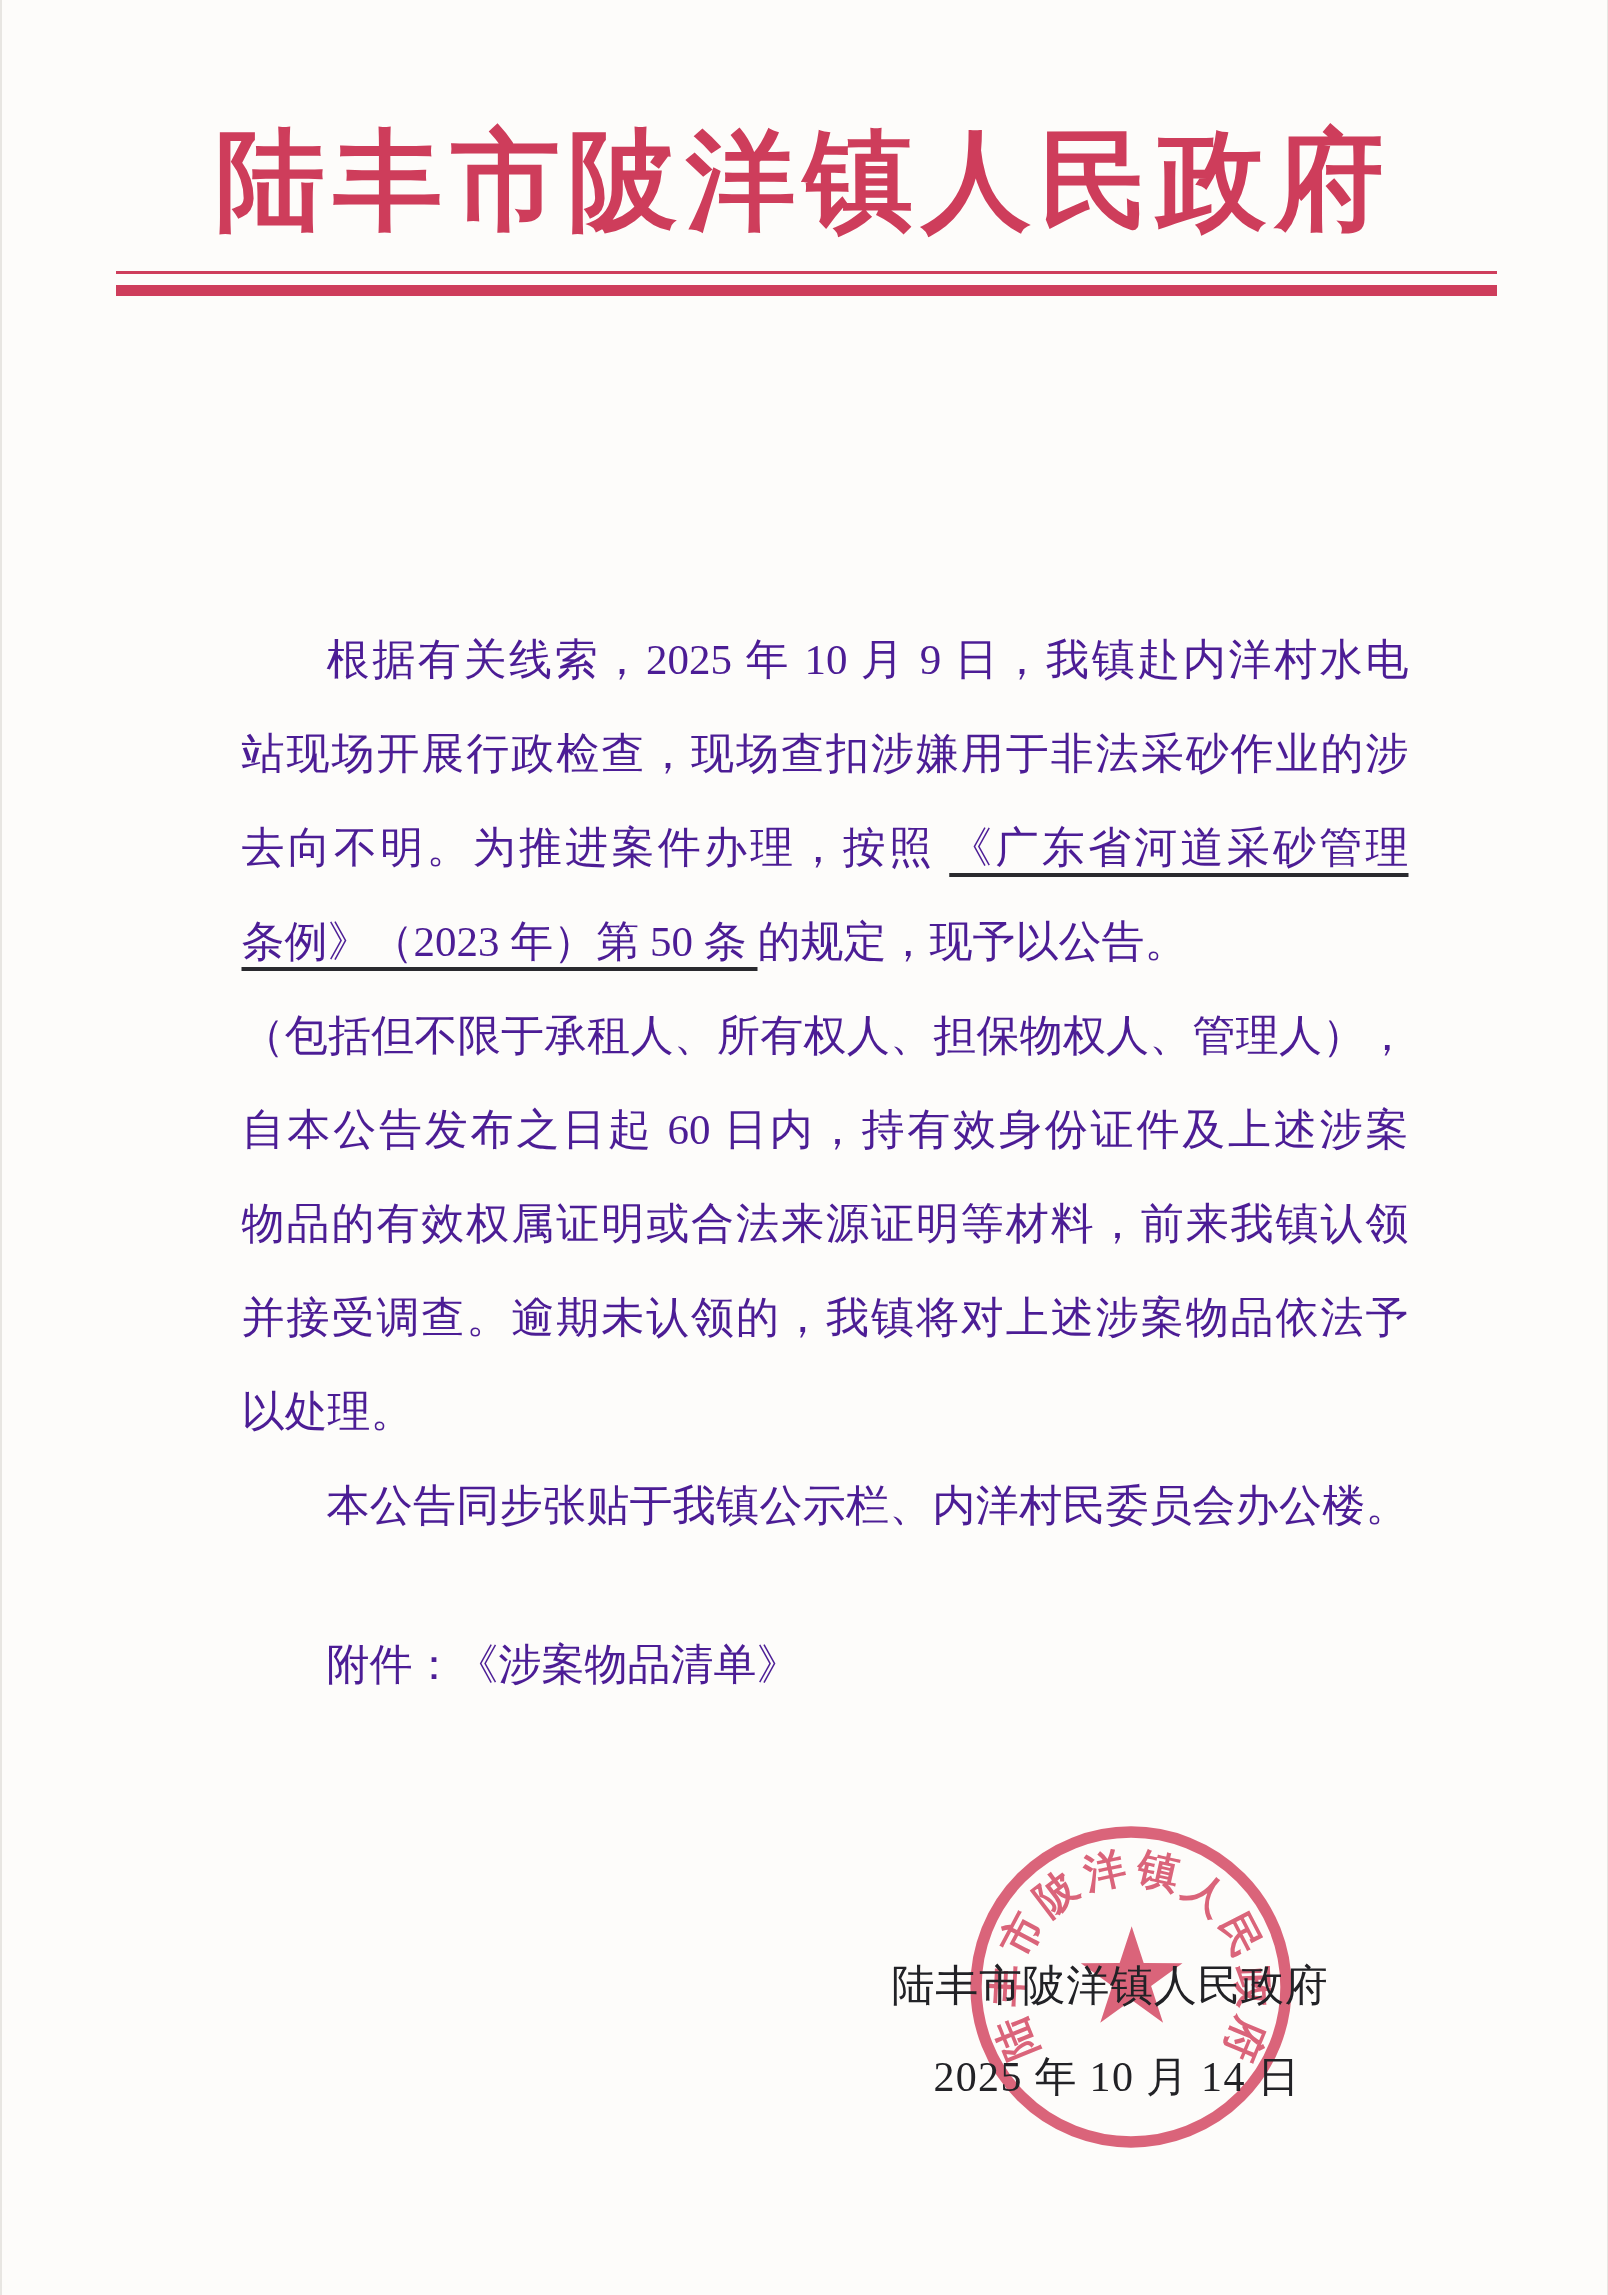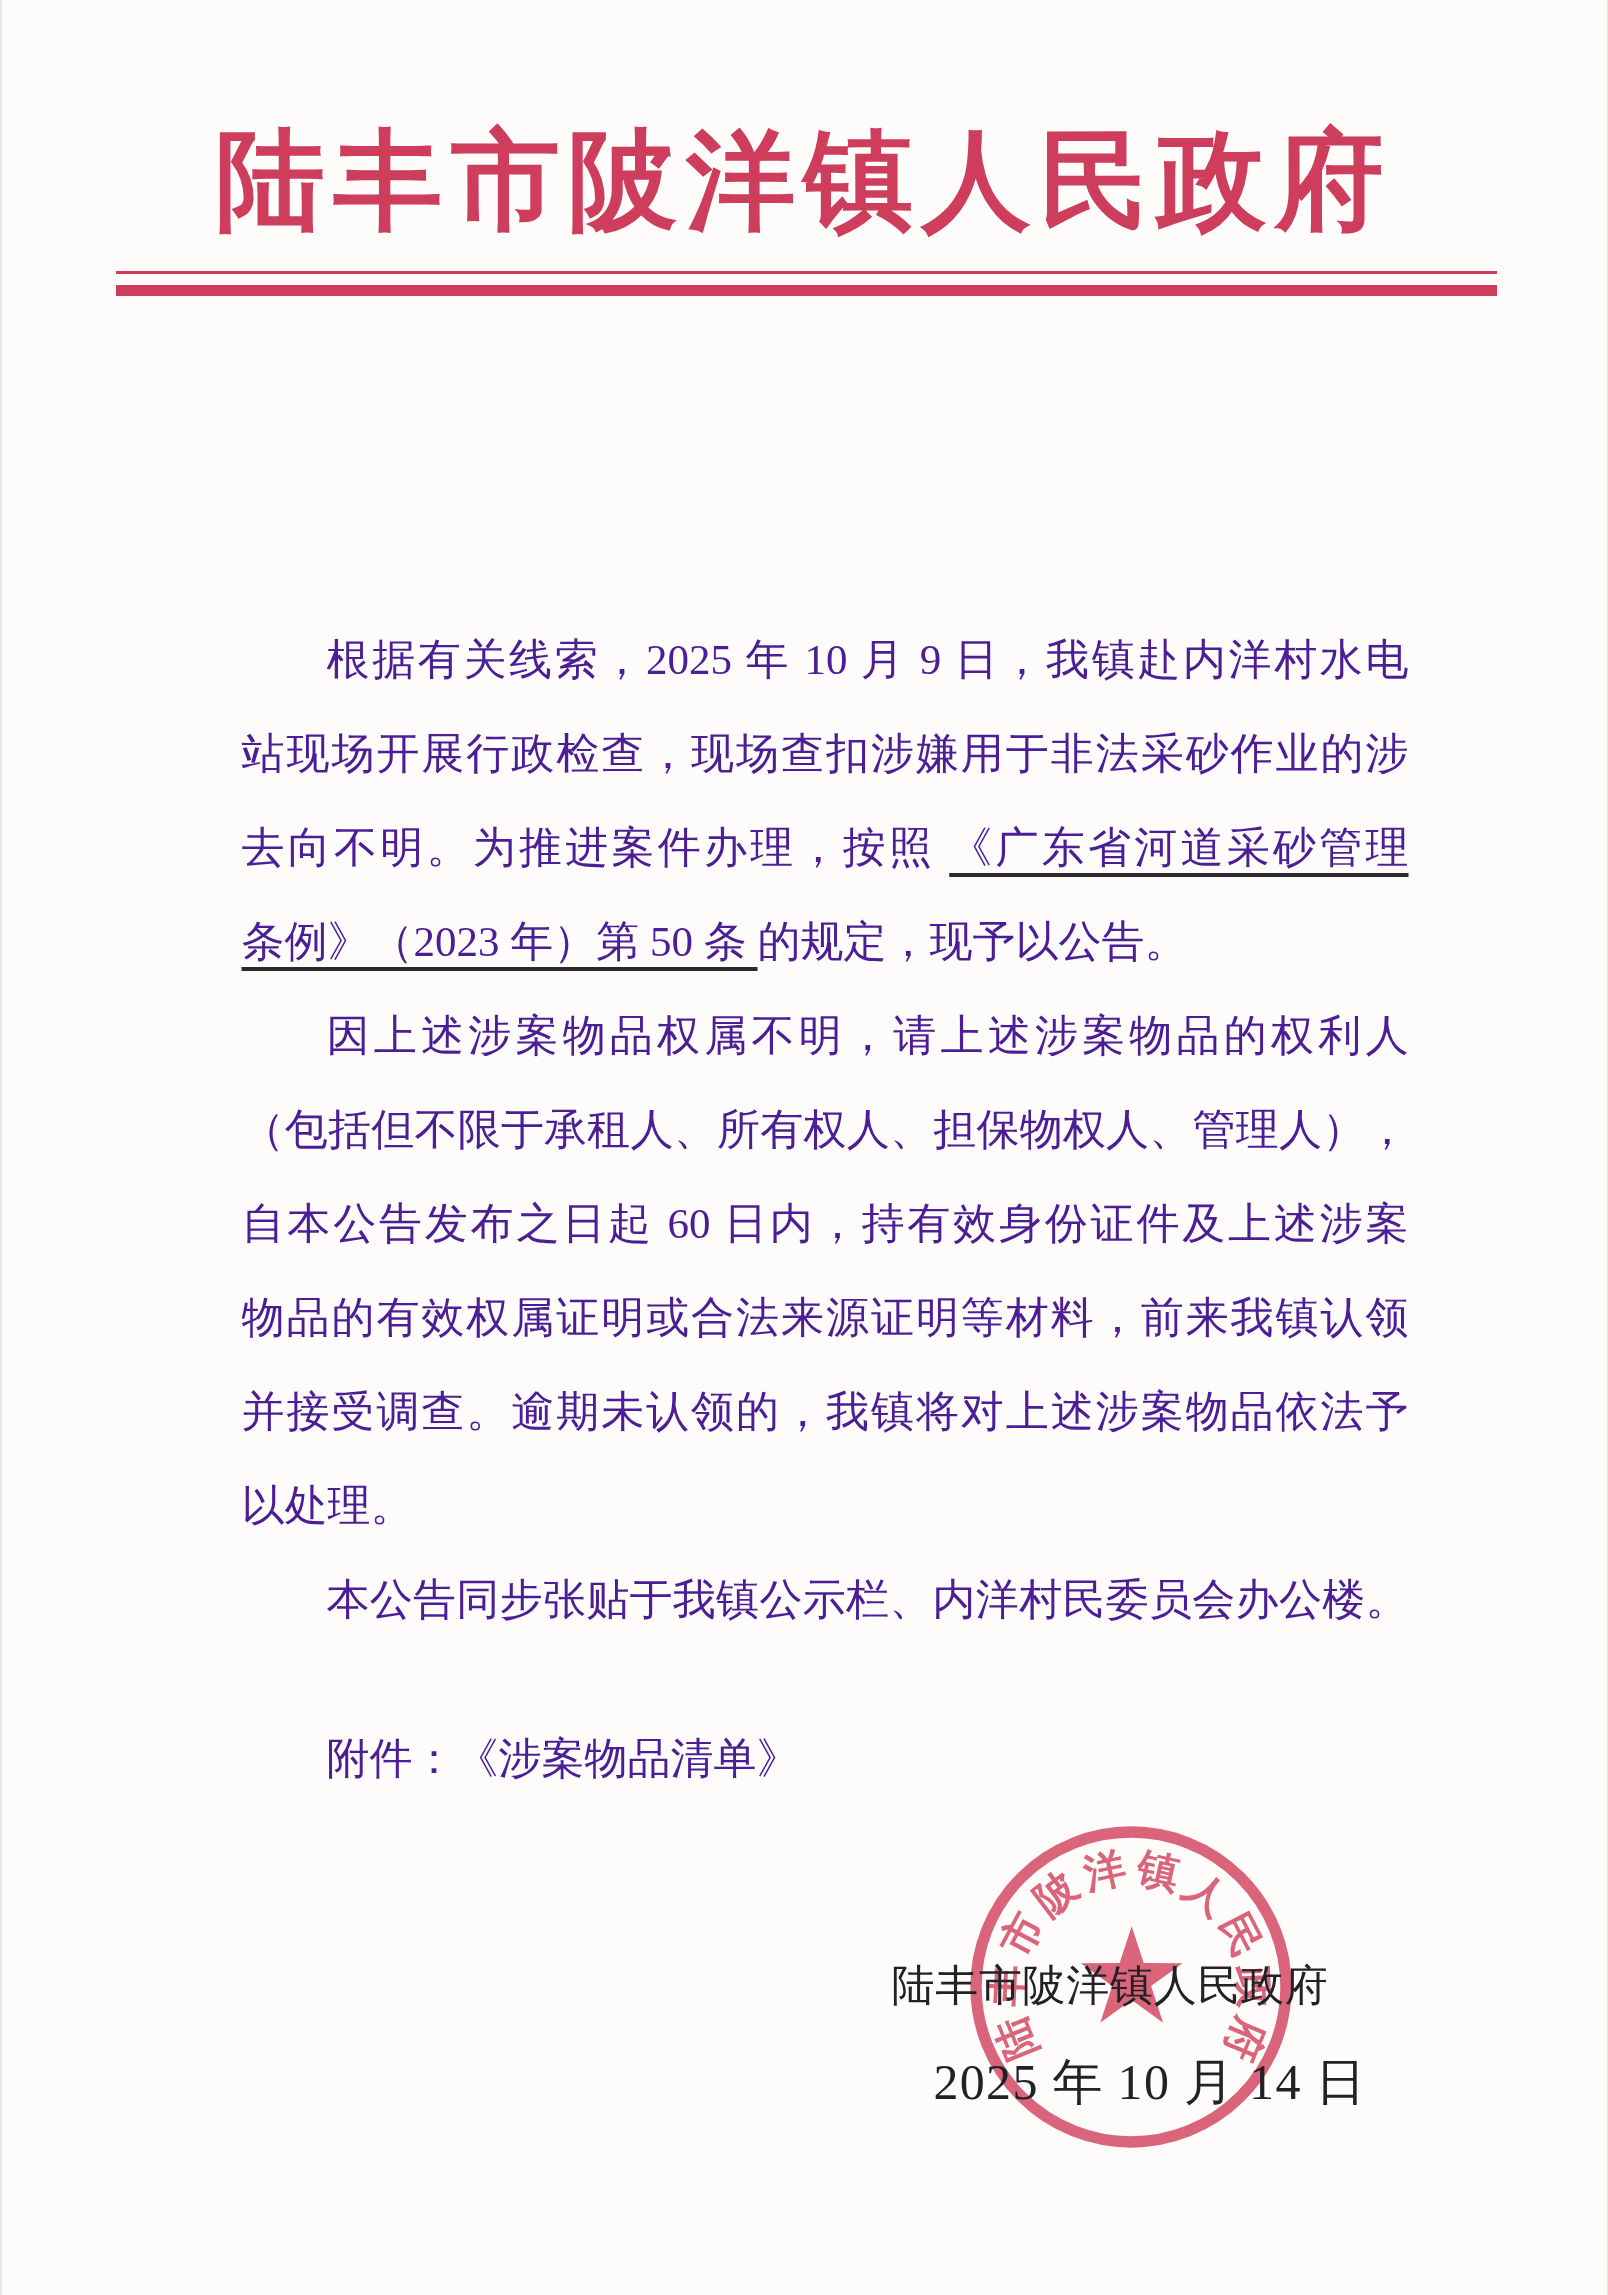--- a/index.html
+++ b/index.html
@@ -52,21 +52,21 @@
   .attachment{margin-top:65px;}
   
   .signature{
     position:absolute;left:890px;top:1960px;
     font-size:43px;line-height:1.2;
     color:#222226;letter-spacing:0.7px;
     z-index:3;white-space:nowrap;
   }
   .doc-date{
     position:absolute;left:932px;top:2052px;
-    font-size:50px;line-height:1.2;
+    font-size:42px;line-height:1.2;
     color:#222226;letter-spacing:1.3px;
     z-index:3;white-space:nowrap;
   }
   
   .seal{
     position:absolute;left:962px;top:1820px;
     width:334px;height:334px;
     z-index:2;
     mix-blend-mode:multiply;
     opacity:0.88;
@@ -85,21 +85,20 @@
 
   <div class="rule rule-thin"></div>
   <div class="rule rule-thick"></div>
 
 
   <div class="body-col">
     <div class="line indent jfull"><span>根据有关线索，2025 年 10 月 9 日，我镇赴内洋村水电</span></div>
     <div class="line jfull"><span>站现场开展行政检查，现场查扣涉嫌用于非法采砂作业的涉</span></div>
     <div class="line jfull"><span>去向不明。为推进案件办理，按照 </span><span class="u">《广东省河道采砂管理</span></div>
     <div class="line"><span class="u">条例》（2023 年）第 50 条 </span><span>的规定，现予以公告。</span></div>
-    <div class="line indent jfull"><span>因上述涉案物品权属不明，请上述涉案物品的权利人</span></div>
     <div class="line jfull"><span>（包括但不限于承租人、所有权人、担保物权人、管理人），</span></div>
     <div class="line jfull"><span>自本公告发布之日起 60 日内，持有效身份证件及上述涉案</span></div>
     <div class="line jfull"><span>物品的有效权属证明或合法来源证明等材料，前来我镇认领</span></div>
     <div class="line jfull"><span>并接受调查。逾期未认领的，我镇将对上述涉案物品依法予</span></div>
     <div class="line"><span>以处理。</span></div>
     <div class="line indent jfull"><span>本公告同步张贴于我镇公示栏、内洋村民委员会办公楼。</span></div>
     <div class="line indent attachment"><span>附件：《涉案物品清单》</span></div>
   </div>
 
   <svg class="seal" viewBox="0 0 500 500" xmlns="http://www.w3.org/2000/svg">

